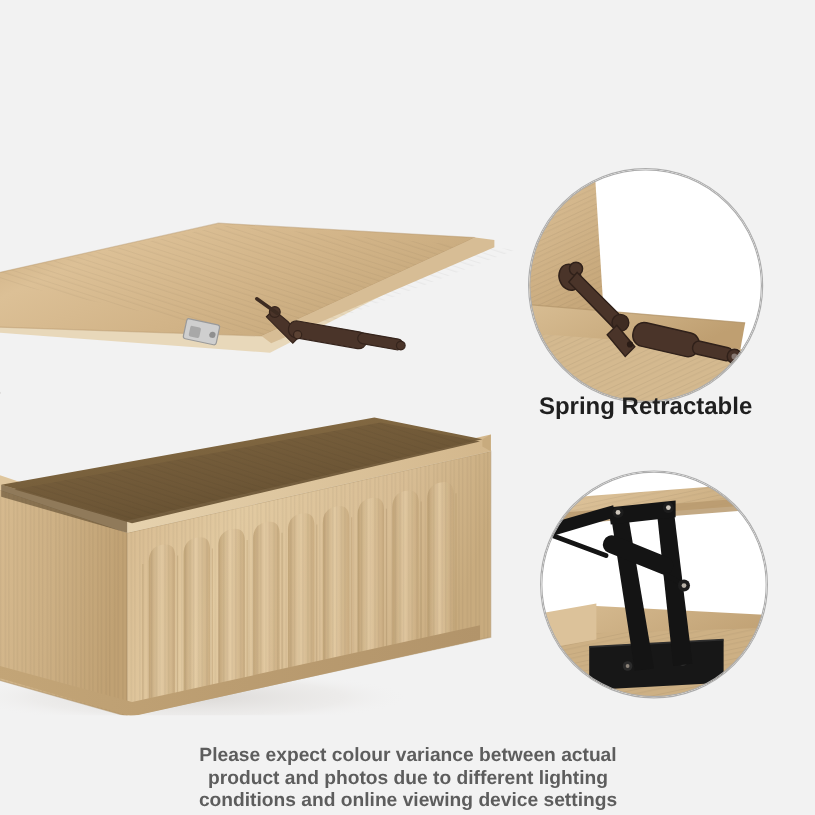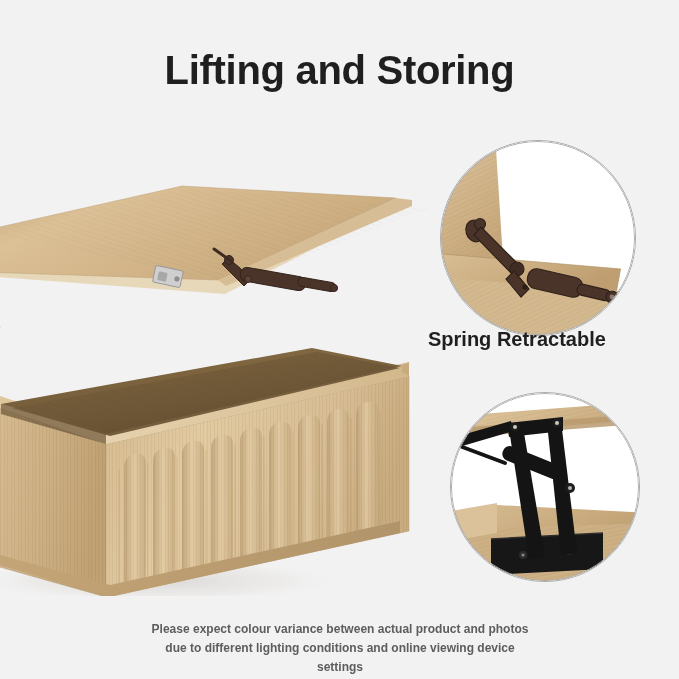--- a/index.html
+++ b/index.html
@@ -37,21 +37,21 @@
     white-space: nowrap;
   }
 
   
   .disclaimer {
     position: absolute;
     left: 150px;
     top: 620px;
     width: 380px;
     text-align: center;
-    font-size: 12px;
+    font-size: 16px;
     font-weight: bold;
     color: #5d5d5d;
     line-height: 19px;
   }
 
   
   .hero {
     position: absolute;
     left: -18px;
     top: 176px;
@@ -79,20 +79,21 @@
   }
   #inset-lift {
     left: 450px;
     top: 392px;
     width: 190px;
     height: 190px;
   }
 
   .inset-caption {
     position: absolute;
+    text-align: center;
     font-size: 20px;
     font-weight: bold;
     color: #1f1f1f;
     white-space: nowrap;
   }
   #caption-spring {
     left: 428px;
     top: 328px;
     width: 220px;
   }
@@ -100,21 +101,20 @@
     left: 433px;
     top: 583px;
     width: 220px;
   }
 </style>
 </head>
 <body>
 
 <div id="stage">
 
-  <div class="page-title">Lifting and Storing</div>
 
   <div class="hero">
     <svg width="448" height="420" viewBox="0 0 448 420" xmlns="http://www.w3.org/2000/svg">
       <defs>
         <linearGradient id="gLidTop" x1="0" y1="0" x2="1" y2="0.5">
           <stop offset="0%" stop-color="#c9ab7e"></stop>
           <stop offset="30%" stop-color="#dcc096"></stop>
           <stop offset="65%" stop-color="#d2b488"></stop>
           <stop offset="100%" stop-color="#c6a87b"></stop>
         </linearGradient>

